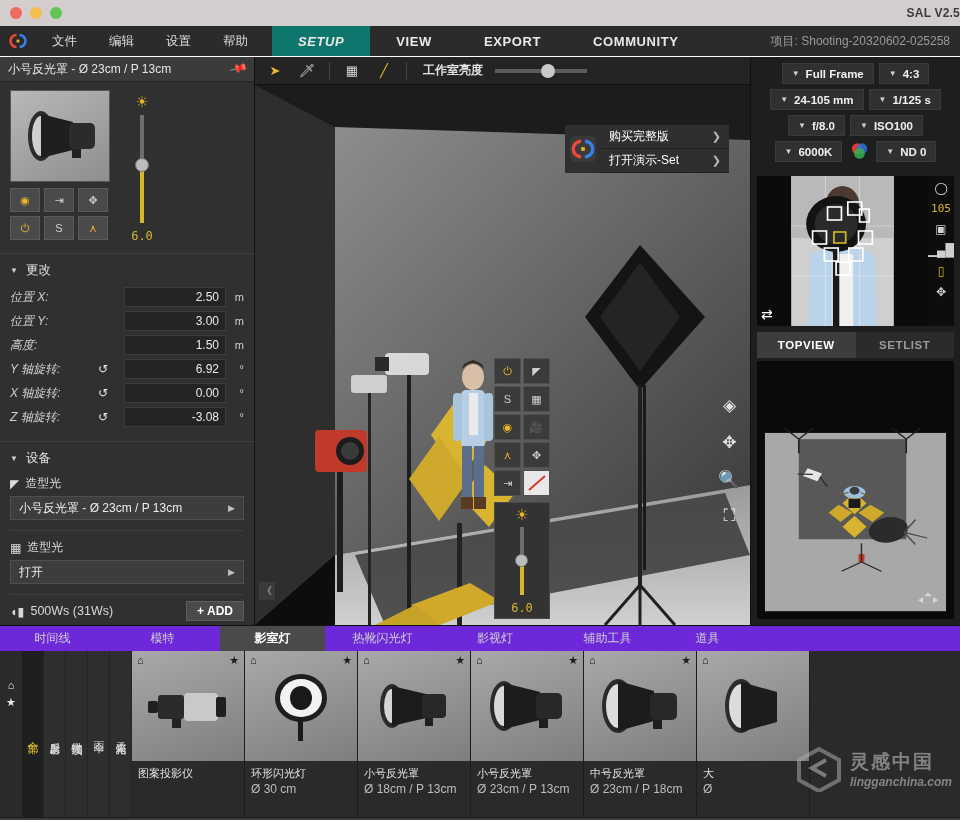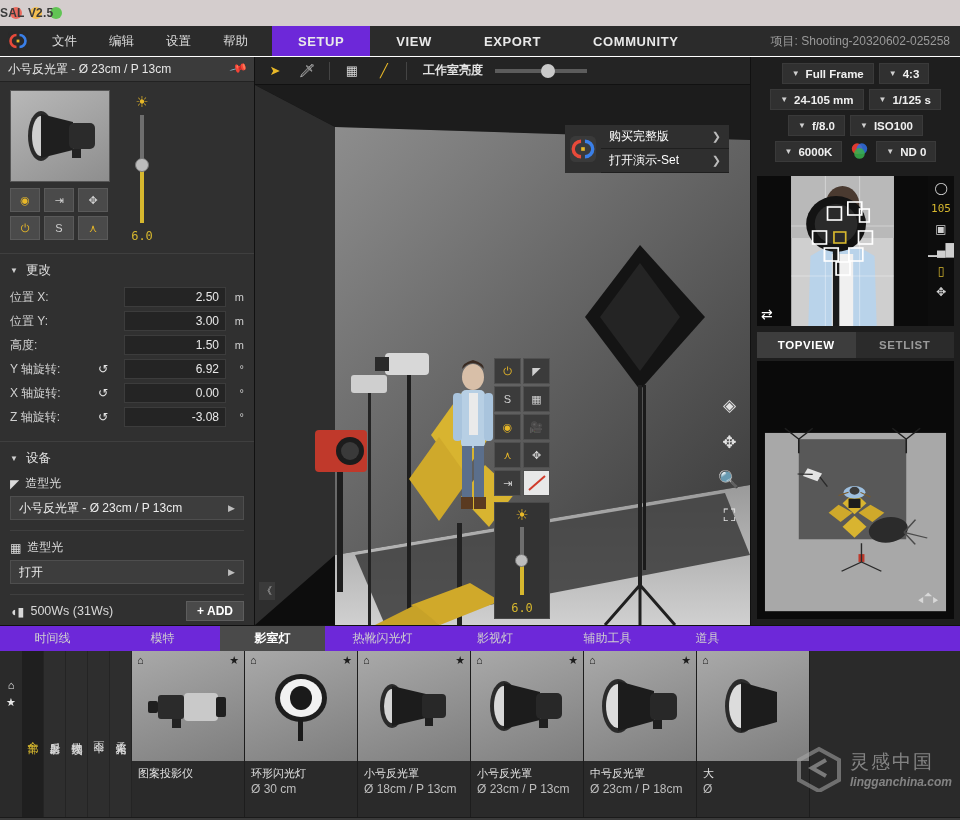--- a/index.html
+++ b/index.html
@@ -5,34 +5,34 @@
   * { box-sizing: border-box; margin:0; padding:0; }
   html,body { width:960px; height:820px; overflow:hidden; background:#1a1a1a;
     font-family:"Liberation Sans","DejaVu Sans",sans-serif; color:#d8d8d8; }
 
   
   .titlebar { height:26px; background:#d4cdcd; display:flex; align-items:center;
      position:relative; }
   .traffic { display:flex; gap:8px; padding-left:10px; }
   .dot { width:12px; height:12px; border-radius:50%; }
   .dot.r{background:#ec6a5e;} .dot.y{background:#f4bf50;} .dot.g{background:#61c454;}
-  .apptitle { position:absolute; left:0; right:0; text-align:left; font-size:12px;
+  .apptitle { position:absolute; left:0; right:0; text-align:right; font-size:12px;
      font-weight:bold; color:#3b3b3b; letter-spacing:.2px; }
 
   
   .menubar { height:31px; background:#2b2b2b; display:flex; align-items:stretch;
      border-bottom:1px solid #ffffff; }
   .logo { width:36px; display:flex; align-items:center; justify-content:center; }
   .logo svg{ display:block; }
   .mitem { display:flex; align-items:center; padding:0 16px; font-size:12.5px;
      color:#ddd; }
   .mainTabs { display:flex; align-items:stretch; margin-left:8px; }
   .tab { display:flex; align-items:center; padding:0 26px; font-size:13px;
      font-weight:bold; color:#e9e9e9; letter-spacing:.6px; }
-  .tab.active { background:#6d28d9; }
+  .tab.active { background:#0f766e;font-style:italic; }
   .project { margin-left:auto; display:flex; align-items:center; padding-right:10px;
      font-size:12px; color:#9a9a9a; }
 
   
   .main { display:flex; height:568px; }
 
   
   .left { width:255px; background:#303030; border-right:1px solid #111;
      display:flex; flex-direction:column; }
   .lhead { height:25px; background:#3b3b3b; display:flex; align-items:center;
@@ -54,21 +54,21 @@
      background:#d6b72e; }
   .knob { position:absolute; left:-5px; top:40%; width:14px; height:14px;
      border-radius:50%; background:#bdbdbd; border:1px solid #777; }
   .sval { font-size:12px; color:#d6b72e; margin-top:6px; font-family:"DejaVu Sans Mono",monospace; }
 
   .sect { border-top:1px solid #3f3f3f; margin-top:10px; padding:8px 10px 2px 10px; }
   .sectHead { display:flex; align-items:center; gap:8px; font-size:12.5px; color:#e2e2e2;
      margin-bottom:6px; }
   .caret { font-size:8px; color:#cfcfcf; }
   .field { display:flex; align-items:center; height:24px; font-size:12px; color:#d0d0d0; }
-  .flabel { width:88px; }
+  .flabel { width:88px;font-style:italic; }
   .reset { width:26px; color:#e6e6e6; font-size:12px; }
   .fbox { flex:1; background:#242424; border:1px solid #3c3c3c; height:20px;
      text-align:right; padding:0 6px; line-height:19px; font-size:12px; color:#e9e9e9; }
   .unit { width:18px; text-align:right; font-size:11px; color:#cfcfcf; }
 
   .devLabel{ display:flex; align-items:center; gap:6px; font-size:12px; color:#dcdcdc;
      margin:8px 0 4px 0; }
   .combo { height:24px; background:#3d3d3d; border:1px solid #4e4e4e; display:flex;
      align-items:center; padding:0 8px; font-size:12px; color:#ececec; }
   .combo .arrow{ margin-left:auto; font-size:9px; color:#bdbdbd; }
@@ -164,21 +164,21 @@
   .cTop { height:110px; background:linear-gradient(160deg,#a9a9a9,#7e7e7e);
      position:relative; display:flex; align-items:center; justify-content:center; }
   .cHome { position:absolute; left:5px; top:3px; font-size:11px; color:#1d1d1d; }
   .cStar { position:absolute; right:5px; top:3px; font-size:11px; color:#1d1d1d; }
   .cText { padding:5px 6px; font-size:11px; line-height:1.35; color:#e2e2e2; }
   .cText .sub { color:#bdbdbd; font-size:12px; }
 
   .watermark { position:absolute; right:8px; bottom:28px; display:flex; align-items:center;
      gap:8px; opacity:.55; }
   .wmText { color:#cdcdcd; }
-  .wmTop { font-size:19px; font-weight:normal; letter-spacing:2px; }
+  .wmTop { font-size:19px; font-weight:bold; letter-spacing:2px; }
   .wmBot { font-size:12px; font-style:italic; font-weight:bold; }
 
   .statusbar { height:14px; background:#3a3a3a; border-top:1px solid #1a1a1a;
      display:flex; align-items:center; }
 </style>
 </head>
 <body>
 
 <div class="titlebar">
   <div class="traffic">

